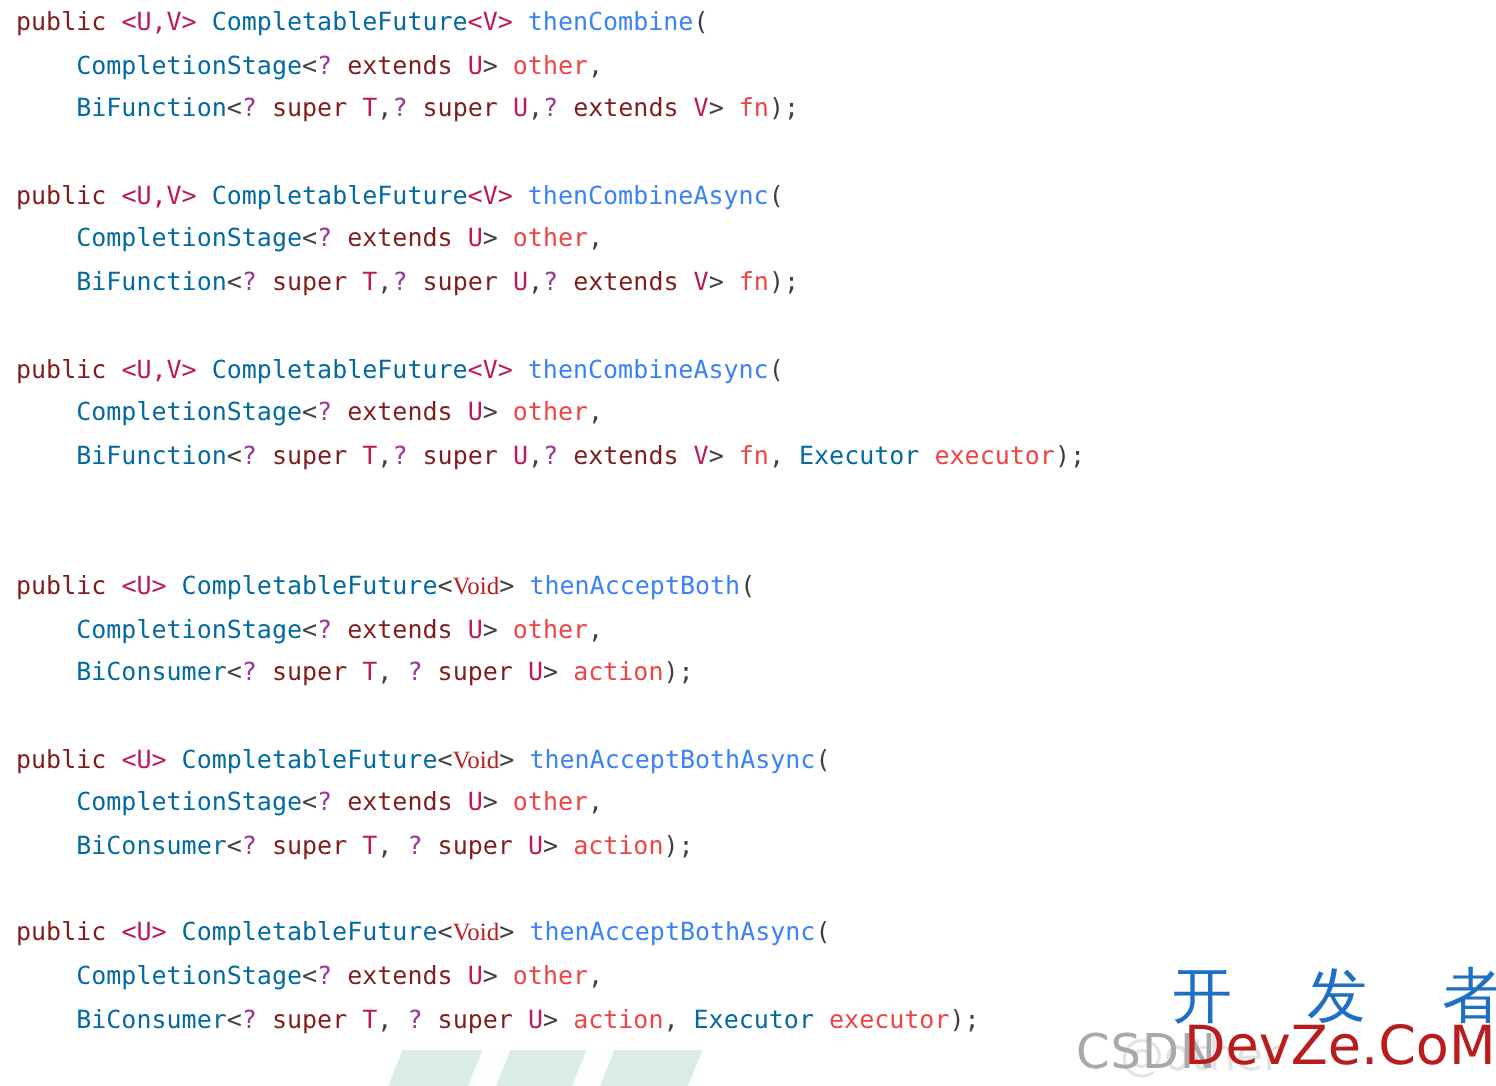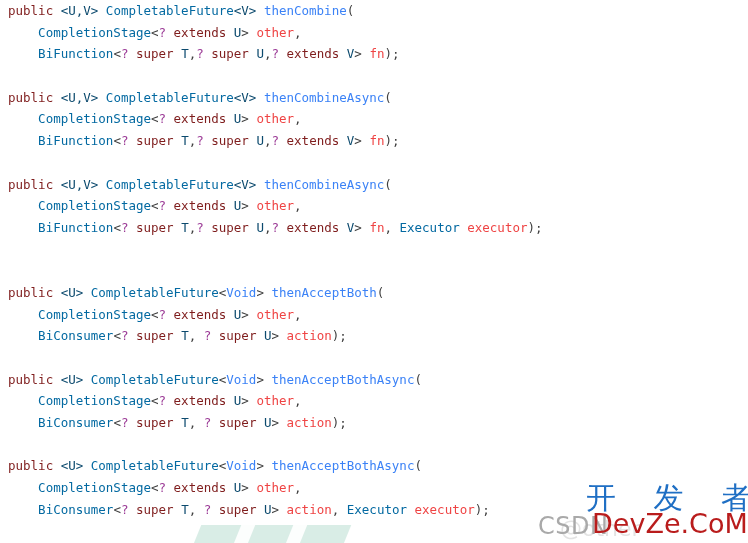--- a/index.html
+++ b/index.html
@@ -34,22 +34,22 @@
     color: #2b2b2b;
   }
   .code-line.blank {
     color: transparent;
   }
 
   
   .t-kw      { color: #7f1d1d; }   
   .t-type    { color: #0369a1; }   
   .t-method  { color: #3b82f6; }   
-  .t-generic { color: #0c4a6e; }   
-  .t-void    { color: #3b82f6; }   
+  .t-generic { color: #be185d; }   
+  .t-void    { color: #b91c1c; font-family: Liberation Serif, serif; }   
   .t-param   { color: #ef4444; }   
   .t-punc    { color: #3f3f3f; }
   .t-wild    { color: #9b3a96; }   
 
   
   #watermark-layer {
     position: absolute;
     inset: 0;
     pointer-events: none;
   }

